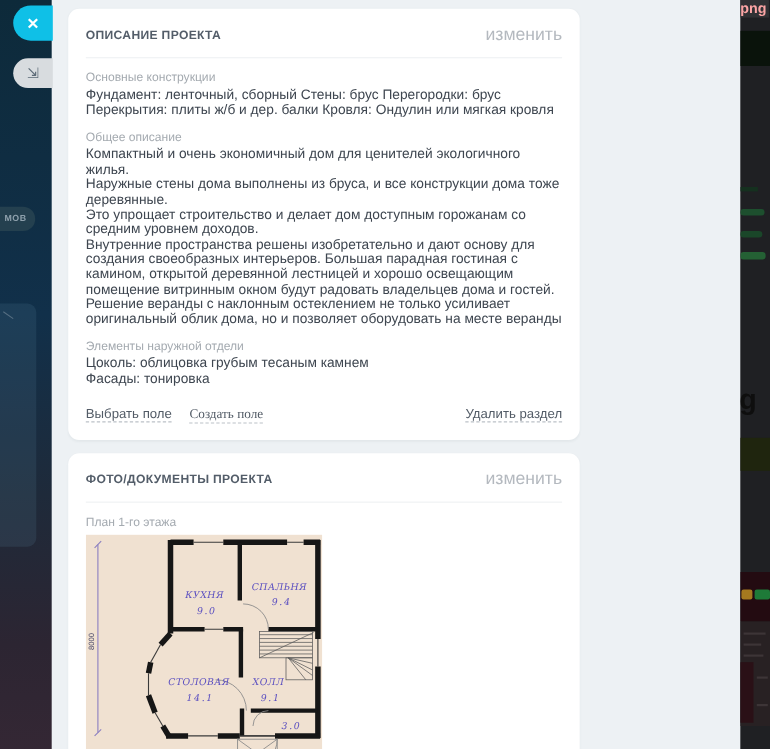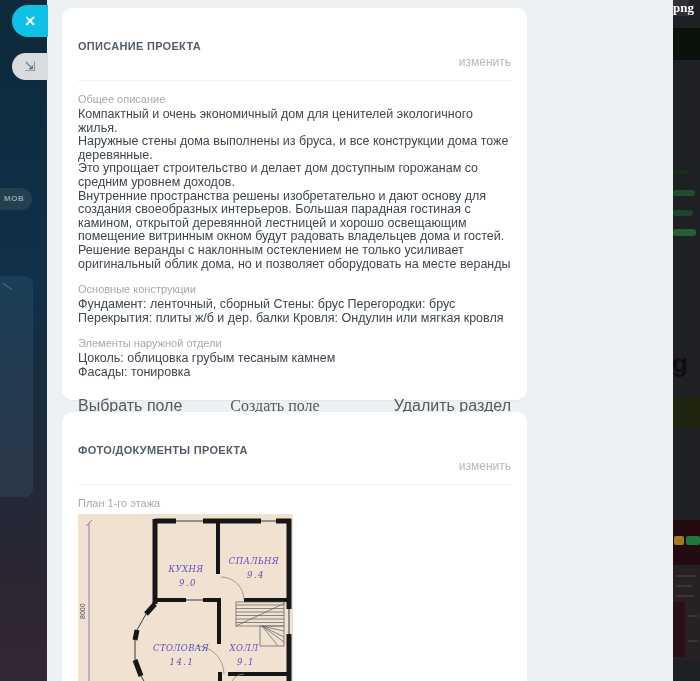--- a/index.html
+++ b/index.html
@@ -49,46 +49,46 @@
   .card {
     position:absolute; left:15px; width:465px; background:#ffffff;
     border-radius:10px; box-shadow:0 1px 2px rgba(60,70,80,0.05);
     padding:0 16px;
   }
   .card.desc { top:8px; height:392px; }
   .card.docs { top:412px; height:420px; }
 
   .card-header { display:flex; justify-content:space-between; align-items:center; padding-top:15px; }
   .card-title { font-size:11px; font-weight:bold; color:#535d69; letter-spacing:0.3px; }
-  .edit-link { font-size:12px; color:#b4b9bf; cursor:pointer;margin-top:32px; }
+  .edit-link { font-size:16px; color:#b4b9bf; cursor:pointer; }
   .divider { height:1px; background:#eef1f3; margin-top:11px; }
 
   .field { margin-top:12px; }
   .field-label { font-size:11px; color:#a4aab0; margin-bottom:3px; }
   .field-value { font-size:12.5px; color:#3e4650; line-height:13.6px; white-space:pre-line; }
 
-  .footer-links { display:flex; align-items:center; margin-top:17px; font-size:16px; color:#525b66;gap:32px; }
+  .footer-links { display:flex; align-items:center; margin-top:17px; font-size:12px; color:#525b66; }
   .footer-links .lnk { border-bottom:1px dashed #bcc1c7; cursor:pointer; }
   .footer-links .lnk + .lnk { margin-left:16px;font-family:Liberation Serif, serif; }
   .footer-links .spacer { flex:1; }
 
   .plan-svg { display:block; margin-top:5px; }
   .plan-room-name { font-family:"DejaVu Serif", serif; font-style:italic; font-size:8.5px; fill:#5b4fc0; letter-spacing:0.4px; }
   .plan-room-area { font-family:"DejaVu Serif", serif; font-style:italic; font-size:8.5px; fill:#5b4fc0; letter-spacing:1.5px; }
   .wall  { stroke:#161616; stroke-width:5; fill:none; }
   .wall4 { stroke:#161616; stroke-width:4; fill:none; }
   .winline { stroke:#3a3a3a; stroke-width:1; fill:none; }
   .thin  { stroke:#5c5c5c; stroke-width:0.7; fill:none; }
   .arc   { stroke:#8a8a8a; stroke-width:0.8; fill:none; }
   .dim   { stroke:#8b7fc0; stroke-width:1; fill:none; }
 
   
   .right-strip { position:absolute; left:673px; top:0; width:27px; height:681px; background:#1f2023; z-index:2; overflow:hidden; }
-  .rs-topbar { position:absolute; left:0; top:0; width:16px; height:16px; background:#303134;
-               color:#ffffff; font-size:13px; font-weight:bold; line-height:16px;font-family:Liberation Serif, serif; }
+  .rs-topbar { position:absolute; left:0; top:0; width:26px; height:16px; background:#303134;
+               color:#fca5a5; font-size:13px; font-weight:bold; line-height:16px; }
   .rs-block { position:absolute; }
   .rs-g { position:absolute; left:-1px; top:348px; color:#0e0e0e; font-size:26px; font-weight:bold; }
 </style>
 </head>
 <body>
 
 <div class="left-rail">
   <div class="close-btn">
     <span>✕</span>
   </div>
@@ -102,33 +102,33 @@
 </div>
 
 <div class="main-area">
 
   <div class="card desc">
     <div class="card-header">
       <div class="card-title">ОПИСАНИЕ ПРОЕКТА</div>
       <div class="edit-link">изменить</div>
     </div>
     <div class="divider"></div>
+
+    <div class="field">
+      <div class="field-label">Основные конструкции</div>
+      <div class="field-value">Фундамент: ленточный, сборный Стены: брус Перегородки: брус Перекрытия: плиты ж/б и дер. балки Кровля: Ондулин или мягкая кровля</div>
+    </div>
 
     <div class="field">
       <div class="field-label">Общее описание</div>
       <div class="field-value">Компактный и очень экономичный дом для ценителей экологичного жилья.
 Наружные стены дома выполнены из бруса, и все конструкции дома тоже деревянные.
 Это упрощает строительство и делает дом доступным горожанам со средним уровнем доходов.
 Внутренние пространства решены изобретательно и дают основу для создания своеобразных интерьеров. Большая парадная гостиная с камином, открытой деревянной лестницей и хорошо освещающим помещение витринным окном будут радовать владельцев дома и гостей.
 Решение веранды с наклонным остеклением не только усиливает оригинальный облик дома, но и позволяет оборудовать на месте веранды</div>
-    </div>
-
-    <div class="field">
-      <div class="field-label">Основные конструкции</div>
-      <div class="field-value">Фундамент: ленточный, сборный Стены: брус Перегородки: брус Перекрытия: плиты ж/б и дер. балки Кровля: Ондулин или мягкая кровля</div>
     </div>
 
     <div class="field">
       <div class="field-label">Элементы наружной отдели</div>
       <div class="field-value">Цоколь: облицовка грубым тесаным камнем
 Фасады: тонировка</div>
     </div>
 
 
     <div class="footer-links">

